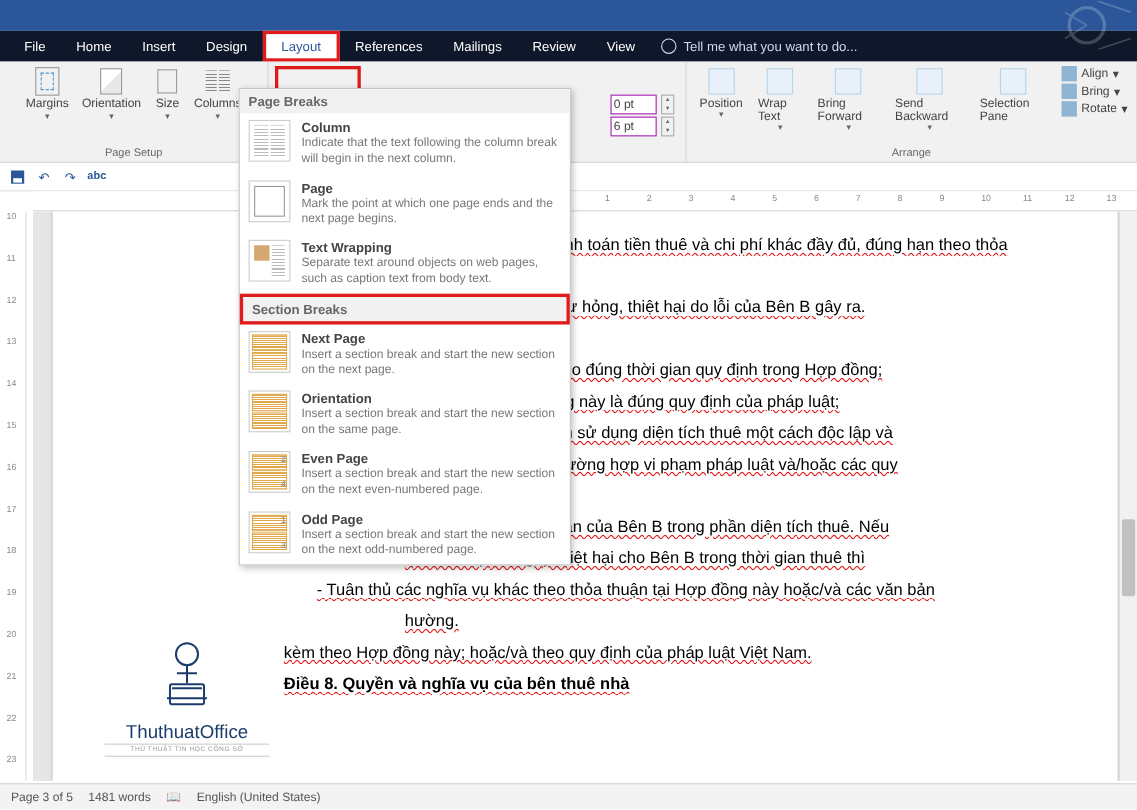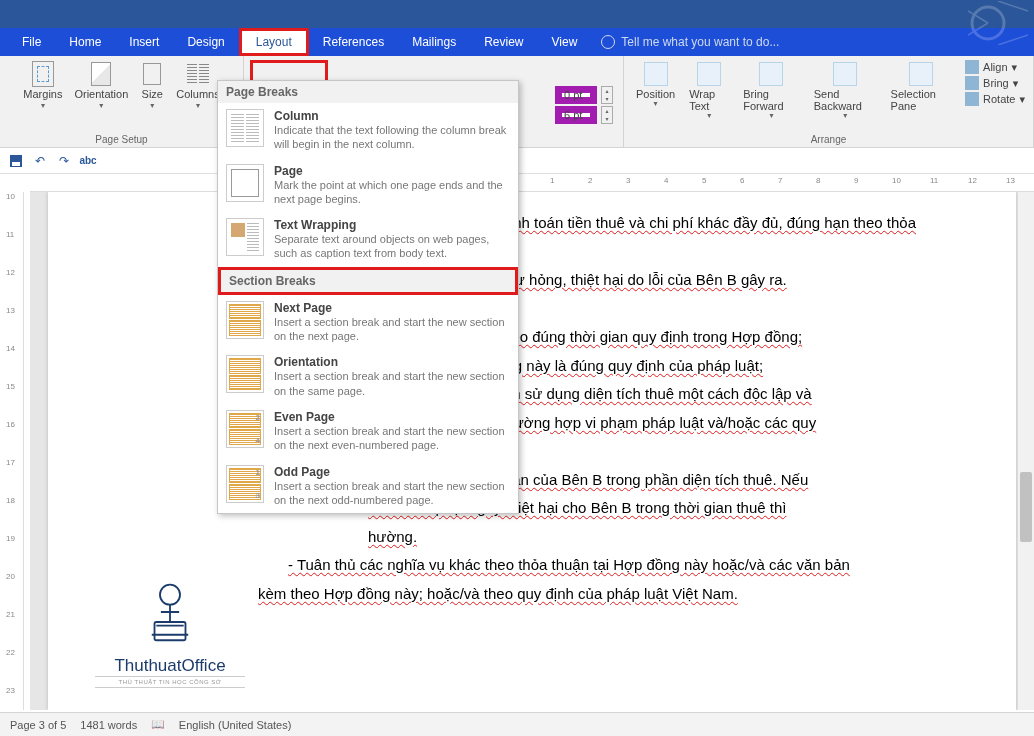--- a/index.html
+++ b/index.html
@@ -1,35 +1,35 @@
 <!DOCTYPE html>
 <html><head>
 <meta charset="utf-8">
 <style>
 *{box-sizing:border-box;margin:0;padding:0;font-family:'Segoe UI',Tahoma,sans-serif}
 body{width:1034px;height:736px;overflow:hidden;background:#fff;position:relative;font-size:12px;color:#444}
 .titlebar{height:28px;background:#2b579a;color:#fff;display:flex;align-items:center;justify-content:center;font-size:12px}
-.menubar{height:28px;background:#1d4ed8;color:#fff;display:flex;align-items:center;padding:0 8px;gap:0}
+.menubar{height:28px;background:#0f172a;color:#fff;display:flex;align-items:center;padding:0 8px;gap:0}
 .menubar .tab{padding:0 14px;height:28px;display:flex;align-items:center;cursor:pointer;font-size:12px}
 .menubar .tab.layout{background:#fff;color:#2b579a;border:3px solid #e01b1b;font-weight:400}
 .menubar .tell{color:#cfd9ed;margin-left:10px;display:flex;align-items:center;gap:6px}
 .menubar .bulb{width:14px;height:14px;border:1px solid #cfd9ed;border-radius:50%;position:relative}
 .ribbon{height:92px;background:#f1f1f1;border-bottom:1px solid #d4d4d4;display:flex;position:relative}
 .rgroup{border-right:1px solid #d4d4d4;display:flex;flex-direction:column;align-items:center;padding:4px 6px 2px;position:relative}
 .rgroup .lbl{font-size:10px;color:#666;position:absolute;bottom:2px;left:0;right:0;text-align:center}
 .rbtn{display:flex;flex-direction:column;align-items:center;gap:2px;padding:2px 4px;cursor:pointer;font-size:11px;color:#444;text-align:center;line-height:1.1}
 .rbtn .ic{width:24px;height:24px;display:flex;align-items:center;justify-content:center}
 .rrow{display:flex;gap:4px}
 .dd{font-size:8px;color:#666}
 .breaks-btn{border:3px solid #e01b1b;padding:17px 6px;display:flex;align-items:center;gap:4px;font-size:11px;color:#444;background:#f1f1f1;cursor:pointer;margin-bottom:2px}
 .breaks-ic{width:14px;height:10px;background:linear-gradient(to bottom,#999 0 2px,transparent 2px 4px,#999 4px 6px,transparent 6px 8px,#999 8px)}
 .ind-spc{display:flex;flex-direction:column;font-size:11px;padding-top:2px}
 .ind-spc .hdr{display:flex;gap:70px;padding:0 6px;color:#555;margin-bottom:12px}
 .spc-row{display:flex;align-items:center;gap:4px;margin-bottom:2px;font-size:11px}
-.spc-inp{width:42px;height:18px;border:7px solid #a21caf;background:#fff;font-size:11px;padding:0 2px;display:flex;align-items:center}
+.spc-inp{width:42px;height:18px;border:1px solid #a21caf;background:#fff;font-size:11px;padding:0 2px;display:flex;align-items:center}
 .spinner{width:12px;height:18px;border:1px solid #ababab;display:flex;flex-direction:column}
 .spinner div{flex:1;font-size:6px;text-align:center;line-height:8px;color:#666}
 .arrange{flex:1;padding:4px 8px;position:relative}
 .arr-row{display:flex;gap:6px}
 .arr-btn{display:flex;flex-direction:column;align-items:center;font-size:11px;color:#444;padding:2px 4px;cursor:pointer;line-height:1.1}
 .arr-btn .ic{width:24px;height:24px;border:1px solid #b8d4e8;background:#e8f1f9;margin-bottom:2px}
 .side-btns{display:flex;flex-direction:column;gap:2px;font-size:11px;color:#444;margin-left:4px}
 .side-btns div{display:flex;align-items:center;gap:4px;cursor:pointer}
 .side-ic{width:14px;height:14px;background:#8fb5d4}
 .brand{position:absolute;right:6px;top:1px;width:60px;height:44px;opacity:.2}
@@ -256,23 +256,24 @@
     <p style="padding-left:260px"><span class="wavy">Đồng;</span></p>
     <p style="padding-left:260px"><span class="wavy">phải sửa chữa phần hư hỏng, thiệt hại do lỗi của Bên B gây ra.</span></p>
     <p style="padding-left:260px" class="bold"><span>a</span></p>
     <p style="padding-left:260px"><span class="wavy">ích thuê cho Bên B theo đúng thời gian quy định trong Hợp đồng;</span></p>
     <p style="padding-left:260px"><span class="wavy">ho thuê theo Hợp đồng này là đúng quy định của pháp luật;</span></p>
     <p style="padding-left:260px;text-align:justify"><span class="wavy">Bên B thực hiện quyền sử dụng diện tích thuê một cách độc lập và</span></p>
     <p style="padding-left:260px"><span class="wavy">ốt thời hạn thuê, trừ trường hợp vi phạm pháp luật và/hoặc các quy</span></p>
     <p style="padding-left:260px"><span class="wavy">ng này.</span></p>
     <p style="padding-left:260px"><span class="wavy">ạm trái phép đến tài sản của Bên B trong phần diện tích thuê. Nếu</span></p>
     <p style="padding-left:260px"><span class="wavy"> hành vi vi phạm gây thiệt hại cho Bên B trong thời gian thuê thì</span></p>
+    <p style="padding-left:180px"><span class="wavy">- Tuân thủ các nghĩa vụ khác theo thỏa thuận tại Hợp đồng này hoặc/và các văn bản</span></p>
     <p style="padding-left:260px"><span class="wavy">hường.</span></p>
-    <p style="padding-left:180px"><span class="wavy">- Tuân thủ các nghĩa vụ khác theo thỏa thuận tại Hợp đồng này hoặc/và các văn bản</span></p>
     <p style="padding-left:150px"><span class="wavy">kèm theo Hợp đồng này; hoặc/và theo quy định của pháp luật Việt Nam.</span></p>
+    <p style="padding-left:150px" class="bold"><span class="wavy">Điều 8. Quyền và nghĩa vụ của bên thuê nhà</span></p>
   </div>
 </div>
 
 <div class="scrollbar-v">
     <div class="sb-thumb"></div>
   </div>
 
 <div class="dropdown">
   <div class="dd-hdr">Page Breaks</div>
   <div class="dd-item">

